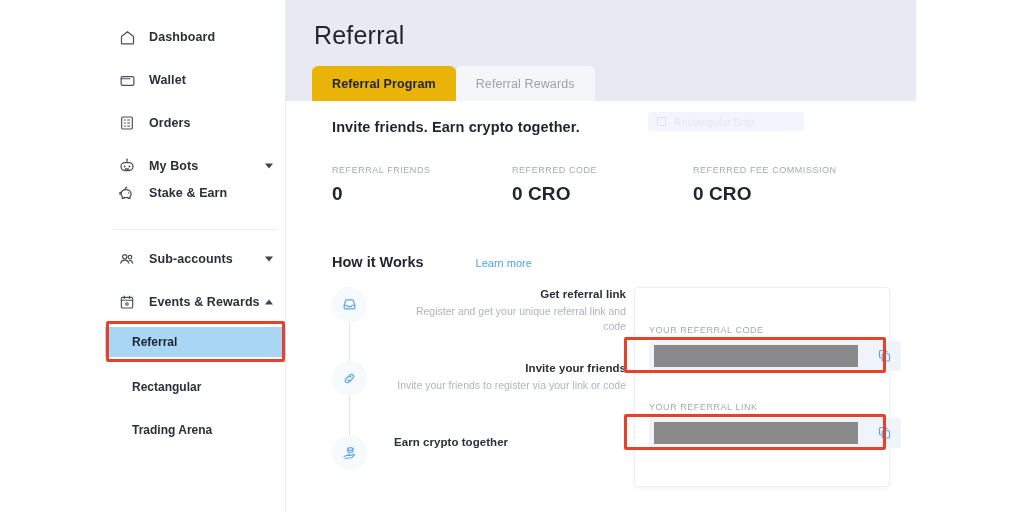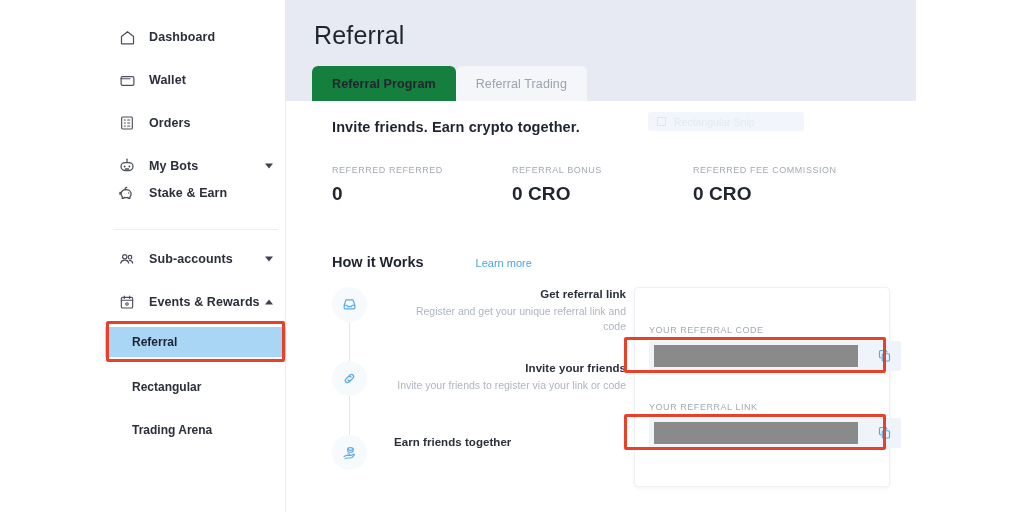--- a/index.html
+++ b/index.html
@@ -72,21 +72,21 @@
   .page-title {
     position: absolute; left: 28px; top: 21px;
     font-size: 25px; font-weight: 400; color: #1f2430; letter-spacing: 0.2px;
   }
 
   .tabs { position: absolute; left: 26px; top: 66px; display: flex; }
   .tab {
     height: 35px; padding: 0 20px; display: flex; align-items: center;
     border-radius: 6px 6px 0 0; font-size: 12.5px; letter-spacing: 0.1px;
   }
-  .tab.active { background: #15803d; color: #1f2430; font-weight: 700; }
+  .tab.active { background: #eab308; color: #1f2430; font-weight: 700; }
   .tab.inactive { background: #f5f6f9; color: #9ba2ae; font-weight: 400; }
 
   .content-panel {
     position: absolute; left: 18px; top: 101px; width: 716px; height: 390px;
     background: #ffffff;
   }
 
   .invite-head {
     position: absolute; left: 28px; top: 18px;
     font-size: 14.5px; font-weight: 700; color: #1f2430; letter-spacing: 0.1px; text-align: center;
@@ -271,40 +271,40 @@
 
     <div class="header-band"></div>
 
     <h1 class="page-title">Referral</h1>
 
     <div class="tabs">
       <div class="tab active">
         <span>Referral Program</span>
       </div>
       <div class="tab inactive">
-        <span>Referral Trading</span>
+        <span>Referral Rewards</span>
       </div>
     </div>
 
     <section class="content-panel">
 
       <div class="invite-head">Invite friends. Earn crypto together.</div>
 
       <div class="snip-ghost">
         <span class="sg-icon"></span>
         <span class="sg-text">Rectangular Snip</span>
       </div>
 
       <div class="stats">
         <div class="stat" style="left:0">
-          <div class="stat-label">REFERRED REFERRED</div>
+          <div class="stat-label">REFERRAL FRIENDS</div>
           <div class="stat-value">0</div>
         </div>
         <div class="stat" style="left:180px">
-          <div class="stat-label">REFERRAL BONUS</div>
+          <div class="stat-label">REFERRED CODE</div>
           <div class="stat-value">0 CRO</div>
         </div>
         <div class="stat" style="left:361px">
           <div class="stat-label">REFERRED FEE COMMISSION</div>
           <div class="stat-value">0 CRO</div>
         </div>
       </div>
 
       <div class="howit-wrap">
         <span class="howit-title">How it Works</span>
@@ -343,21 +343,21 @@
         <div class="step" style="top:148px">
           <span class="step-ico">
             <svg width="15" height="15" viewBox="0 0 24 24" fill="none" stroke="currentColor" stroke-width="1.8" stroke-linecap="round" stroke-linejoin="round">
               <ellipse cx="13.4" cy="6.3" rx="4.3" ry="2.2"></ellipse>
               <path d="M9.1 6.3v3.1c0 1.2 1.9 2.2 4.3 2.2s4.3-1 4.3-2.2V6.3"></path>
               <path d="M3.2 18.8c1.6-1.4 3-2 4.6-2h3.3c.9 0 1.5-.5 1.5-1.2s-.6-1.2-1.5-1.2H9"></path>
               <path d="M11.6 16.8h2.6l4.2-2.1c.8-.4 1.7.6 1.1 1.4l-3.4 3.6c-.7.7-1.5 1-2.5 1H8.4c-1.3 0-2.4.4-3.4 1.2"></path>
             </svg>
           </span>
           <div class="step-body">
-            <div class="step-title">Earn friends together</div>
+            <div class="step-title">Earn crypto together</div>
           </div>
         </div>
       </div>
 
       <div class="ref-card">
 
         <div class="ref-field-label" style="top:37px">YOUR REFERRAL CODE</div>
 
         <div class="ref-input" style="top:53px">
           <div class="redact-bar"></div>

